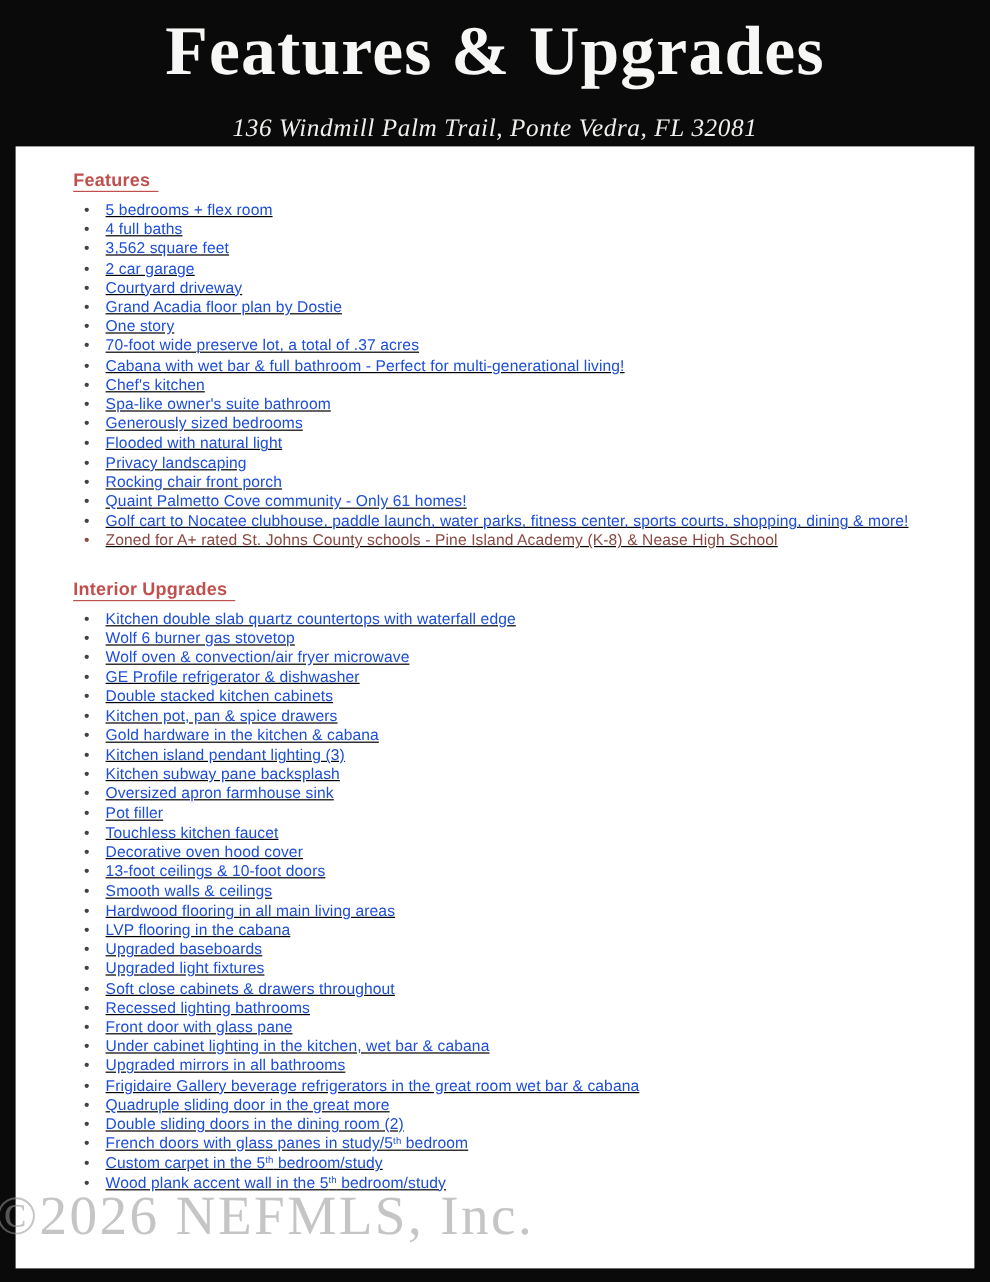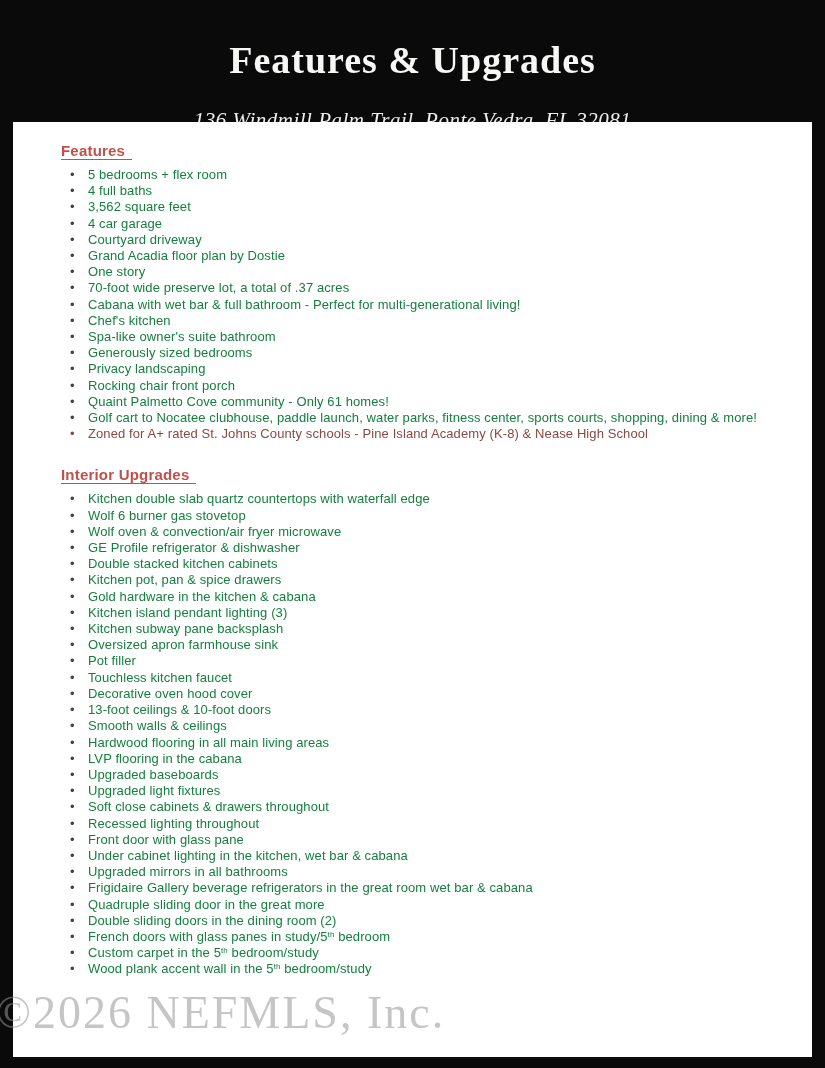--- a/index.html
+++ b/index.html
@@ -9,54 +9,54 @@
     background:#0a0a0a;
     overflow:hidden;
     font-family:"Liberation Sans", sans-serif;
   }
   
   .header{
     position:absolute;top:0;left:0;right:0;height:122px;
     background:#0a0a0a;color:#f7f7f5;text-align:center;
   }
   .title{
-    margin:17px;padding-top:12px;
+    margin:0;padding-top:12px;
     font-family:"Liberation Serif","DejaVu Serif",serif;
-    font-weight:600;font-size:38px;line-height:62px;letter-spacing:1px;
+    font-weight:600;font-size:58px;line-height:62px;letter-spacing:1px;
   }
   .subtitle{
-    margin:8px 0 0 0;
+    margin:20px 0 0 0;
     font-family:"Liberation Serif","DejaVu Serif",serif;
     font-style:italic;font-weight:500;font-size:21px;letter-spacing:.5px;
     color:#efefed;
   }
   
   .page{
     position:absolute;left:13px;top:122px;width:799px;height:935px;
     background:#ffffff;
     box-sizing:border-box;
     padding:20px 20px 0 48px;
   }
-  .section{margin:0 0 24px 0;}
+  .section{margin:0 0 24px 0;text-decoration:underline;}
   .section-heading{
     display:inline-block;
     margin:0 0 7px 0;
     font-size:15px;font-weight:bold;letter-spacing:.2px;
     color:#c0504d;
     border-bottom:1.5px solid #c0504d;
     padding-right:7px;line-height:17px;
   }
   ul.feature-list{
     list-style:none;margin:0 0 0 7px;padding:0;
   }
   ul.feature-list li{
     position:relative;
     padding-left:20px;
     font-size:13px;line-height:16.2px;
-    color:#15803d;letter-spacing:.1px;
+    color:#1d4ed8;letter-spacing:.1px;
     white-space:nowrap;
   }
   ul.feature-list li::before{
     content:"\2022";
     position:absolute;left:2px;top:0;
     font-size:13px;color:#3f4347;
   }
   ul.feature-list li.highlight,
   ul.feature-list li.highlight::before{
     color:#8a4a42;
@@ -89,29 +89,30 @@
   </div>
 
   <div class="page">
 
     <div class="section">
       <h2 class="section-heading">Features</h2>
       <ul class="feature-list">
           <li>5 bedrooms + flex room</li>
           <li>4 full baths</li>
           <li>3,562 square feet</li>
-          <li>4 car garage</li>
+          <li>2 car garage</li>
           <li>Courtyard driveway</li>
           <li>Grand Acadia floor plan by Dostie</li>
           <li>One story</li>
           <li>70-foot wide preserve lot, a total of .37 acres</li>
           <li>Cabana with wet bar &amp; full bathroom - Perfect for multi-generational living!</li>
           <li>Chef's kitchen</li>
           <li>Spa-like owner's suite bathroom</li>
           <li>Generously sized bedrooms</li>
+          <li>Flooded with natural light</li>
           <li>Privacy landscaping</li>
           <li>Rocking chair front porch</li>
           <li>Quaint Palmetto Cove community - Only 61 homes!</li>
           <li>Golf cart to Nocatee clubhouse, paddle launch, water parks, fitness center, sports courts, shopping, dining &amp; more!</li>
           <li class="highlight">Zoned for A+ rated St. Johns County schools - Pine Island Academy (K-8) &amp; Nease High School</li>
         </ul>
     </div>
 
     <div class="section">
       <h2 class="section-heading">Interior Upgrades</h2>
@@ -129,21 +130,21 @@
           <li>Pot filler</li>
           <li>Touchless kitchen faucet</li>
           <li>Decorative oven hood cover</li>
           <li>13-foot ceilings &amp; 10-foot doors</li>
           <li>Smooth walls &amp; ceilings</li>
           <li>Hardwood flooring in all main living areas</li>
           <li>LVP flooring in the cabana</li>
           <li>Upgraded baseboards</li>
           <li>Upgraded light fixtures</li>
           <li>Soft close cabinets &amp; drawers throughout</li>
-          <li>Recessed lighting throughout</li>
+          <li>Recessed lighting bathrooms</li>
           <li>Front door with glass pane</li>
           <li>Under cabinet lighting in the kitchen, wet bar &amp; cabana</li>
           <li>Upgraded mirrors in all bathrooms</li>
           <li>Frigidaire Gallery beverage refrigerators in the great room wet bar &amp; cabana</li>
           <li>Quadruple sliding door in the great more</li>
           <li>Double sliding doors in the dining room (2)</li>
           <li>French doors with glass panes in study/5<sup>th</sup> bedroom</li>
           <li>Custom carpet in the 5<sup>th</sup> bedroom/study</li>
           <li>Wood plank accent wall in the 5<sup>th</sup> bedroom/study</li>
         </ul>

